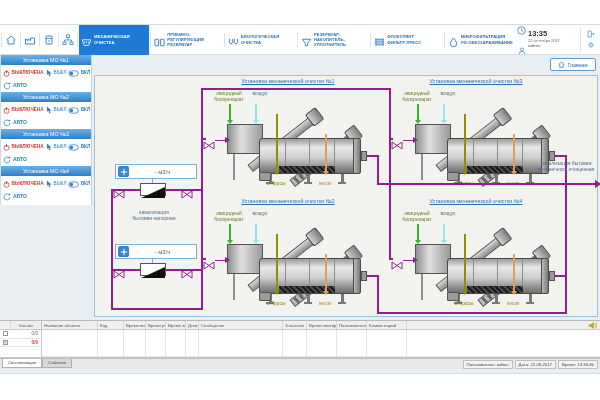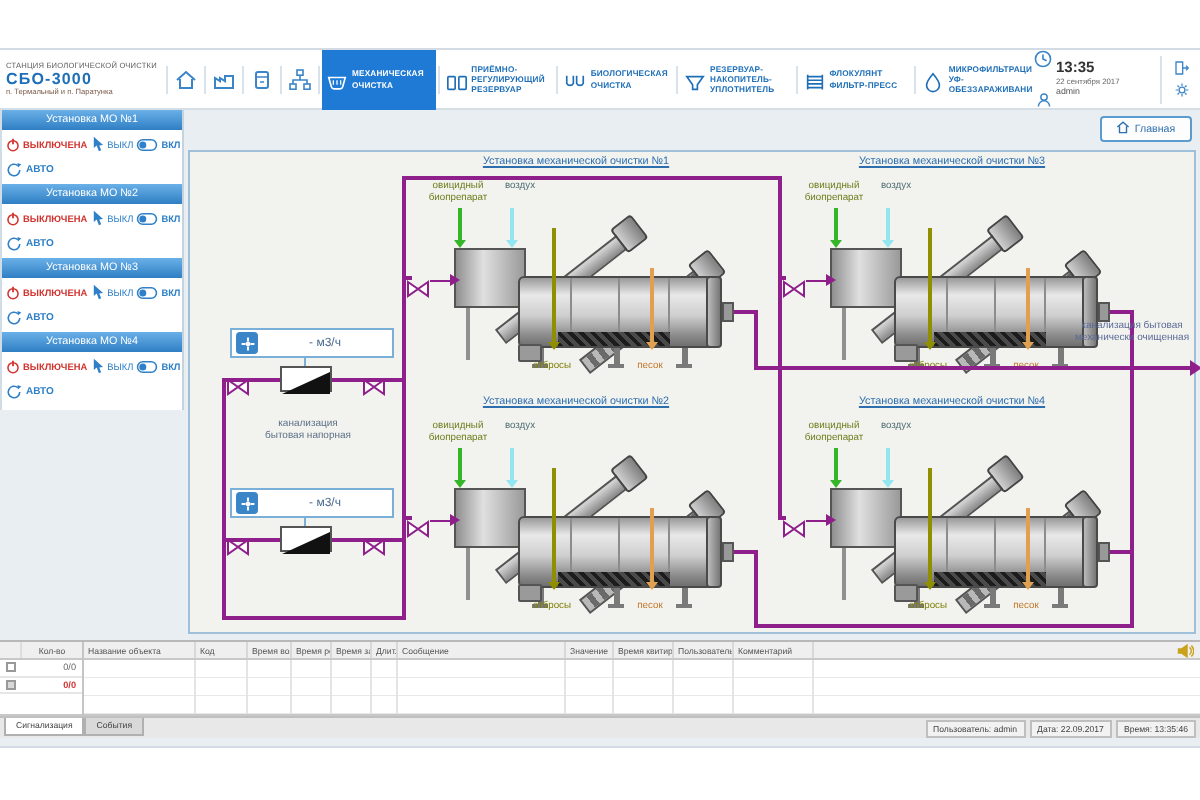--- a/index.html
+++ b/index.html
@@ -114,25 +114,20 @@
   .statuscells{display:flex;gap:2px;padding:1px 2px 0 0}
   .scell{font-size:4.3px;color:#444;background:#f2f2f2;border:1px solid #bfbfbf;padding:0.5px 3px;line-height:1.5;white-space:nowrap}
 </style>
 </head>
 <body>
 
 <div class="screen">
  <div class="app">
 
   <div class="topbar">
-    <div class="logo">
-      <div class="l1">СТАНЦИЯ БИОЛОГИЧЕСКОЙ ОЧИСТКИ</div>
-      <div class="l2">СБО-3000</div>
-      <div class="l3">п. Термальный и п. Паратунка</div>
-    </div>
     <div class="hsep"></div>
     <div class="hicons" id="header-icons">
           <div class="hicon">
             <svg width="12" height="12" viewBox="0 0 12 12">
               <path d="M1.5 6 L6 2 L10.5 6 M3 5.5 V10 h6 V5.5" fill="none" stroke="currentColor" stroke-width="1"></path>
             </svg>
           </div>
           <div class="hsep"></div>
           <div class="hicon">
             <svg width="12" height="12" viewBox="0 0 12 12">

